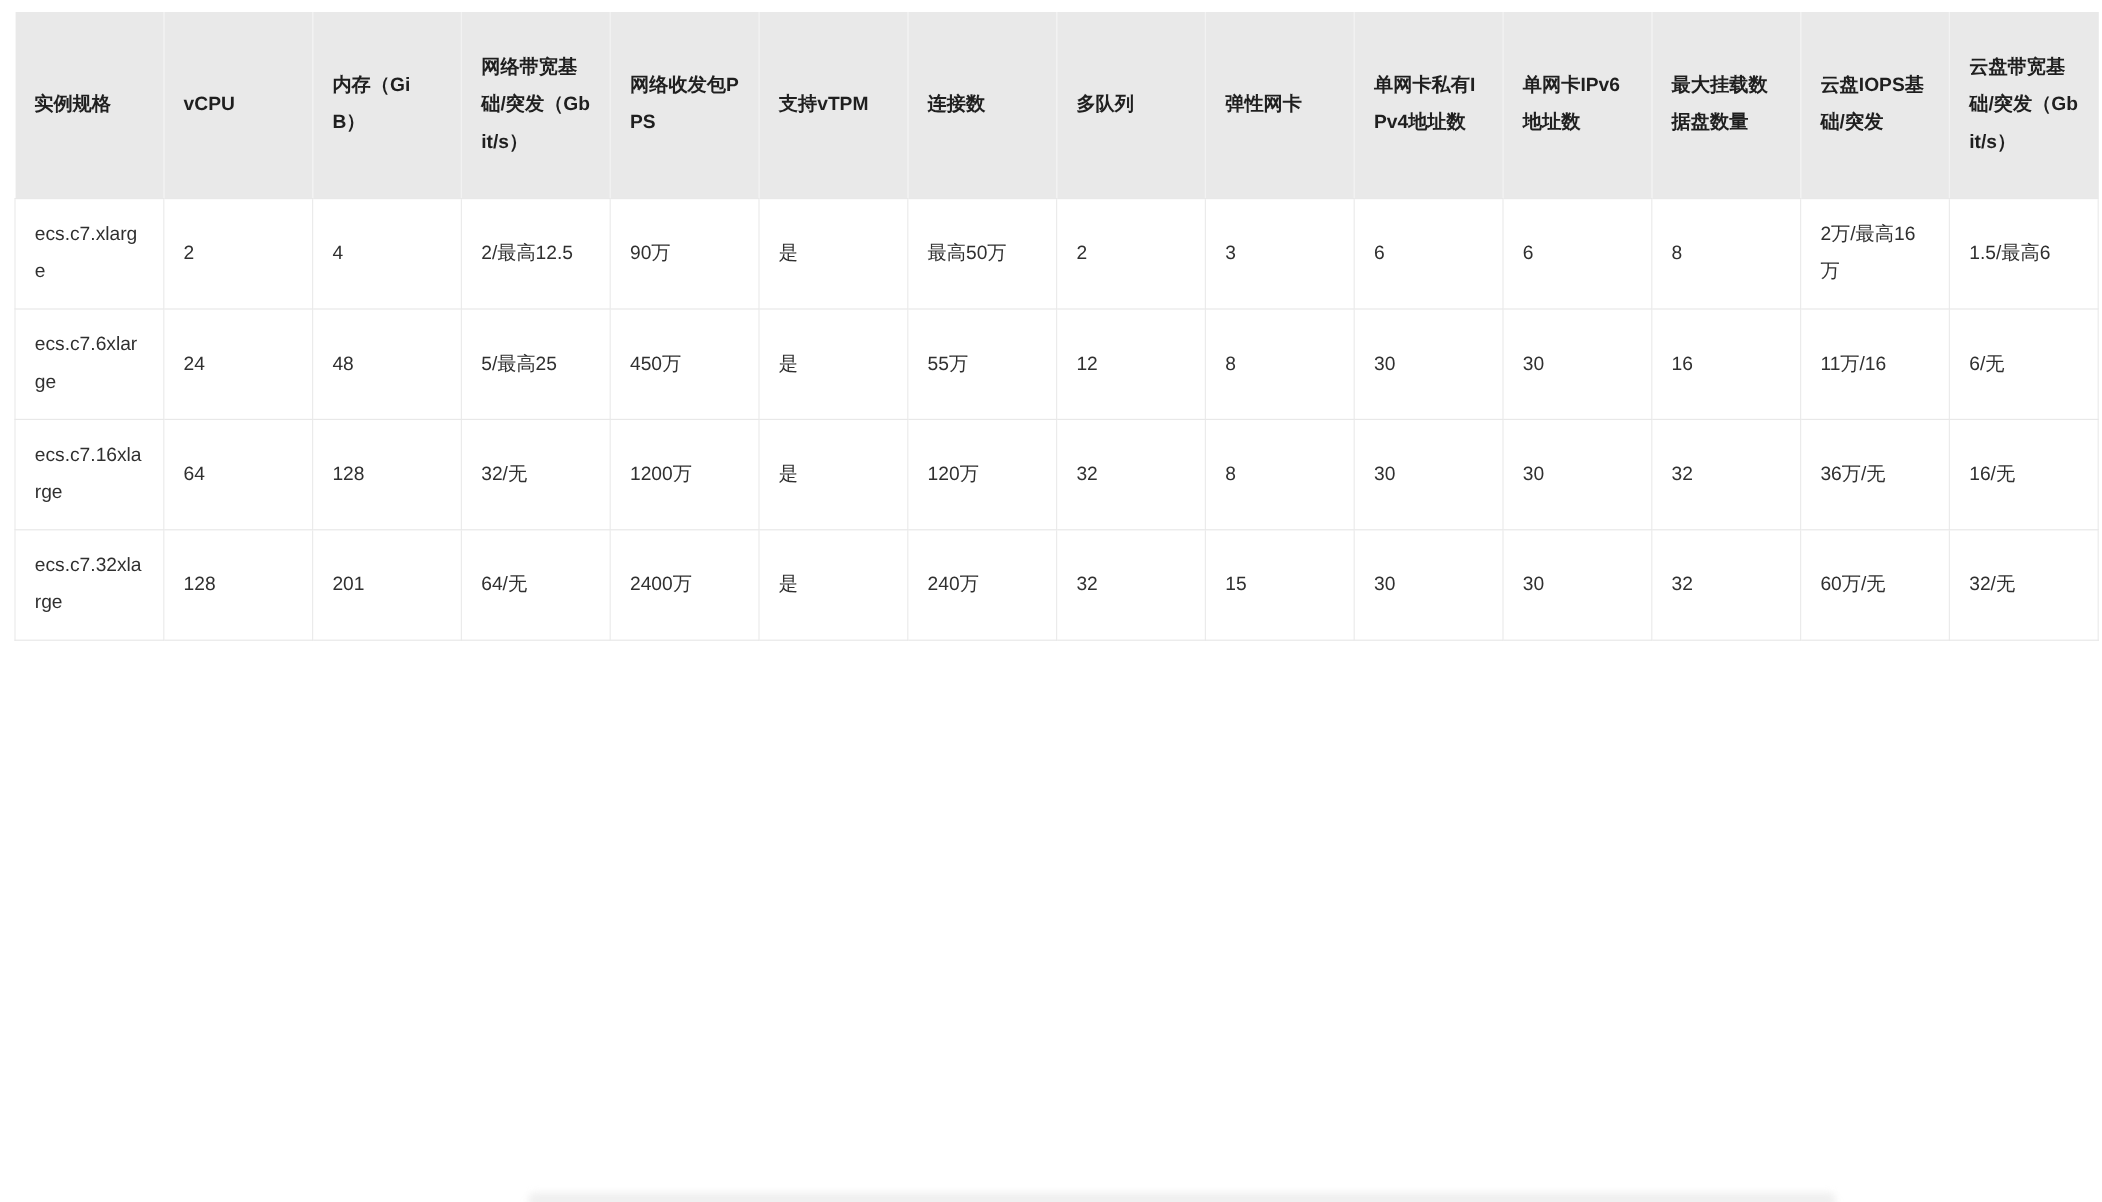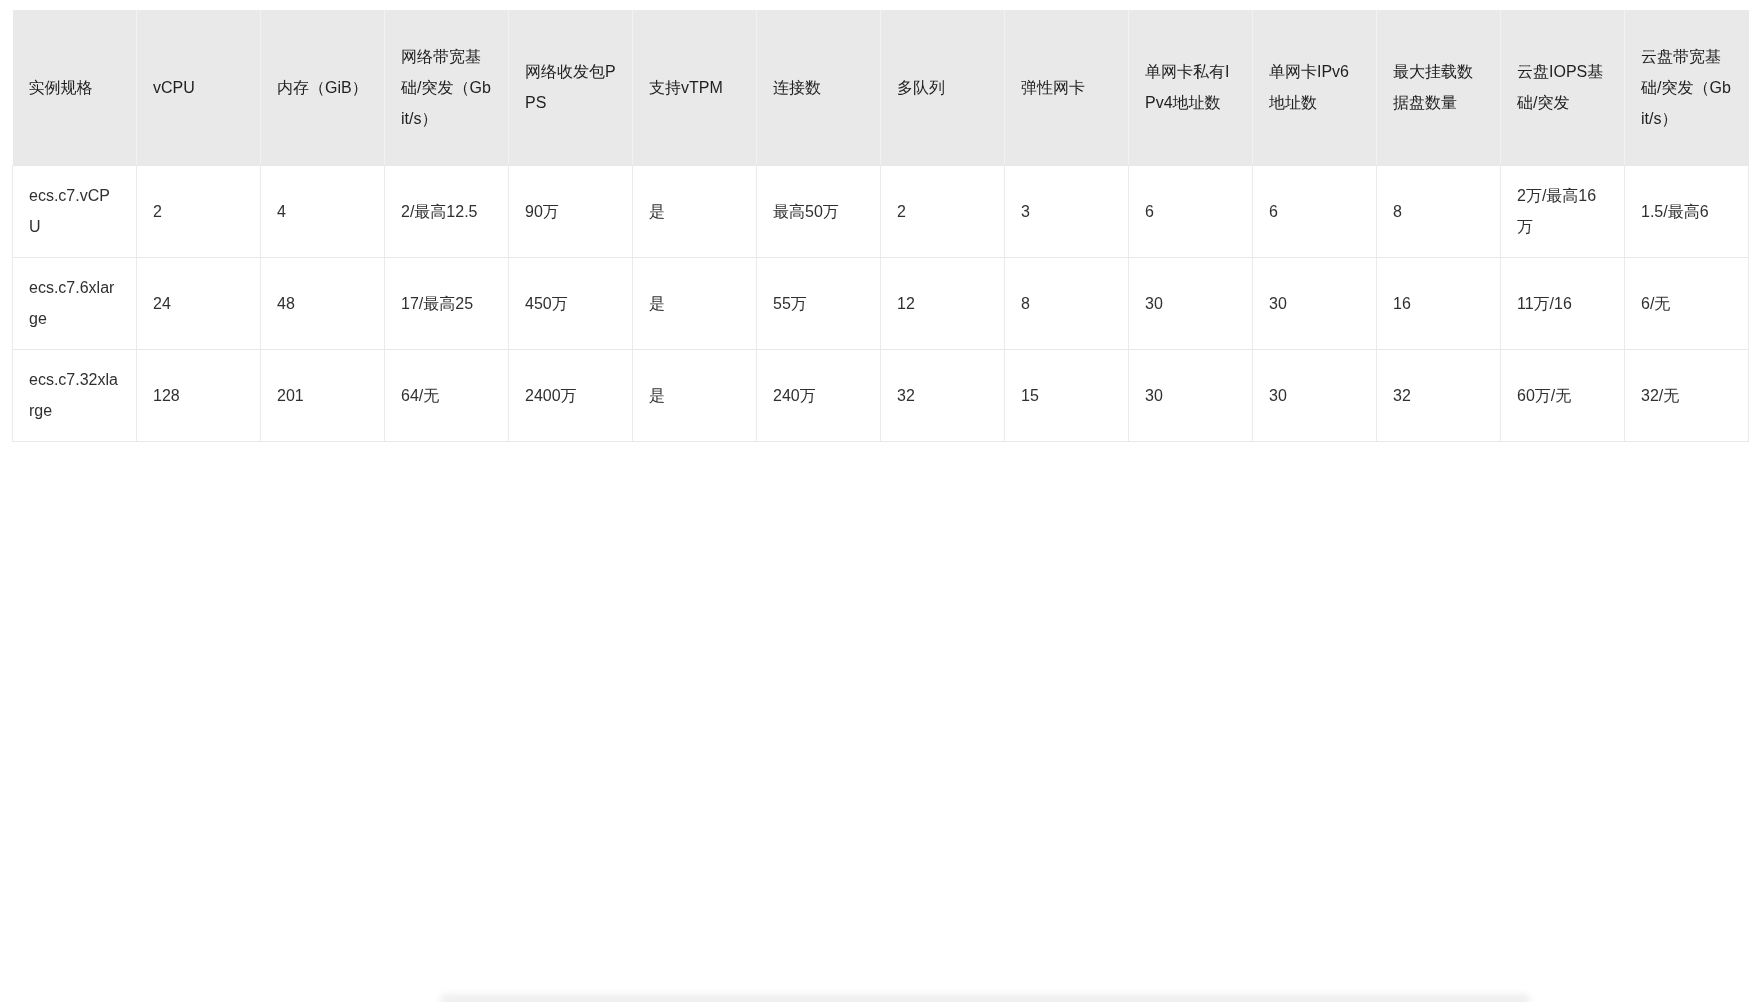--- a/index.html
+++ b/index.html
@@ -28,21 +28,21 @@
     font-size: 16px;
     line-height: 31px;
     text-align: left;
     vertical-align: middle;
     word-break: break-all;
     overflow-wrap: break-word;
   }
   .spec-table thead th {
     background: #e9e9e9;
     height: 155px;
-    font-weight: 400;
+    font-weight: 700;
     color: #1f1f1f;
     border-right: 1px solid #f2f2f2;
     border-bottom: 1px solid #e8e8e8;
   }
   .spec-table thead th:last-child {
     border-right: none;
   }
   .spec-table tbody td {
     background: #ffffff;
     height: 92px;
@@ -84,50 +84,66 @@
           <th>弹性网卡</th>
           <th>单网卡私有IPv4地址数</th>
           <th>单网卡IPv6地址数</th>
           <th>最大挂载数据盘数量</th>
           <th>云盘IOPS基础/突发</th>
           <th>云盘带宽基础/突发（Gbit/s）</th>
         </tr>
     </thead>
     <tbody id="body-rows">
         <tr>
-          <td>ecs.c7.vCPU</td>
+          <td>ecs.c7.xlarge</td>
           <td>2</td>
           <td>4</td>
           <td>2/最高12.5</td>
           <td>90万</td>
           <td>是</td>
           <td>最高50万</td>
           <td>2</td>
           <td>3</td>
           <td>6</td>
           <td>6</td>
           <td>8</td>
           <td>2万/最高16万</td>
           <td>1.5/最高6</td>
         </tr>
         <tr>
           <td>ecs.c7.6xlarge</td>
           <td>24</td>
           <td>48</td>
-          <td>17/最高25</td>
+          <td>5/最高25</td>
           <td>450万</td>
           <td>是</td>
           <td>55万</td>
           <td>12</td>
           <td>8</td>
           <td>30</td>
           <td>30</td>
           <td>16</td>
           <td>11万/16</td>
           <td>6/无</td>
+        </tr>
+        <tr>
+          <td>ecs.c7.16xlarge</td>
+          <td>64</td>
+          <td>128</td>
+          <td>32/无</td>
+          <td>1200万</td>
+          <td>是</td>
+          <td>120万</td>
+          <td>32</td>
+          <td>8</td>
+          <td>30</td>
+          <td>30</td>
+          <td>32</td>
+          <td>36万/无</td>
+          <td>16/无</td>
         </tr>
         <tr>
           <td>ecs.c7.32xlarge</td>
           <td>128</td>
           <td>201</td>
           <td>64/无</td>
           <td>2400万</td>
           <td>是</td>
           <td>240万</td>
           <td>32</td>

